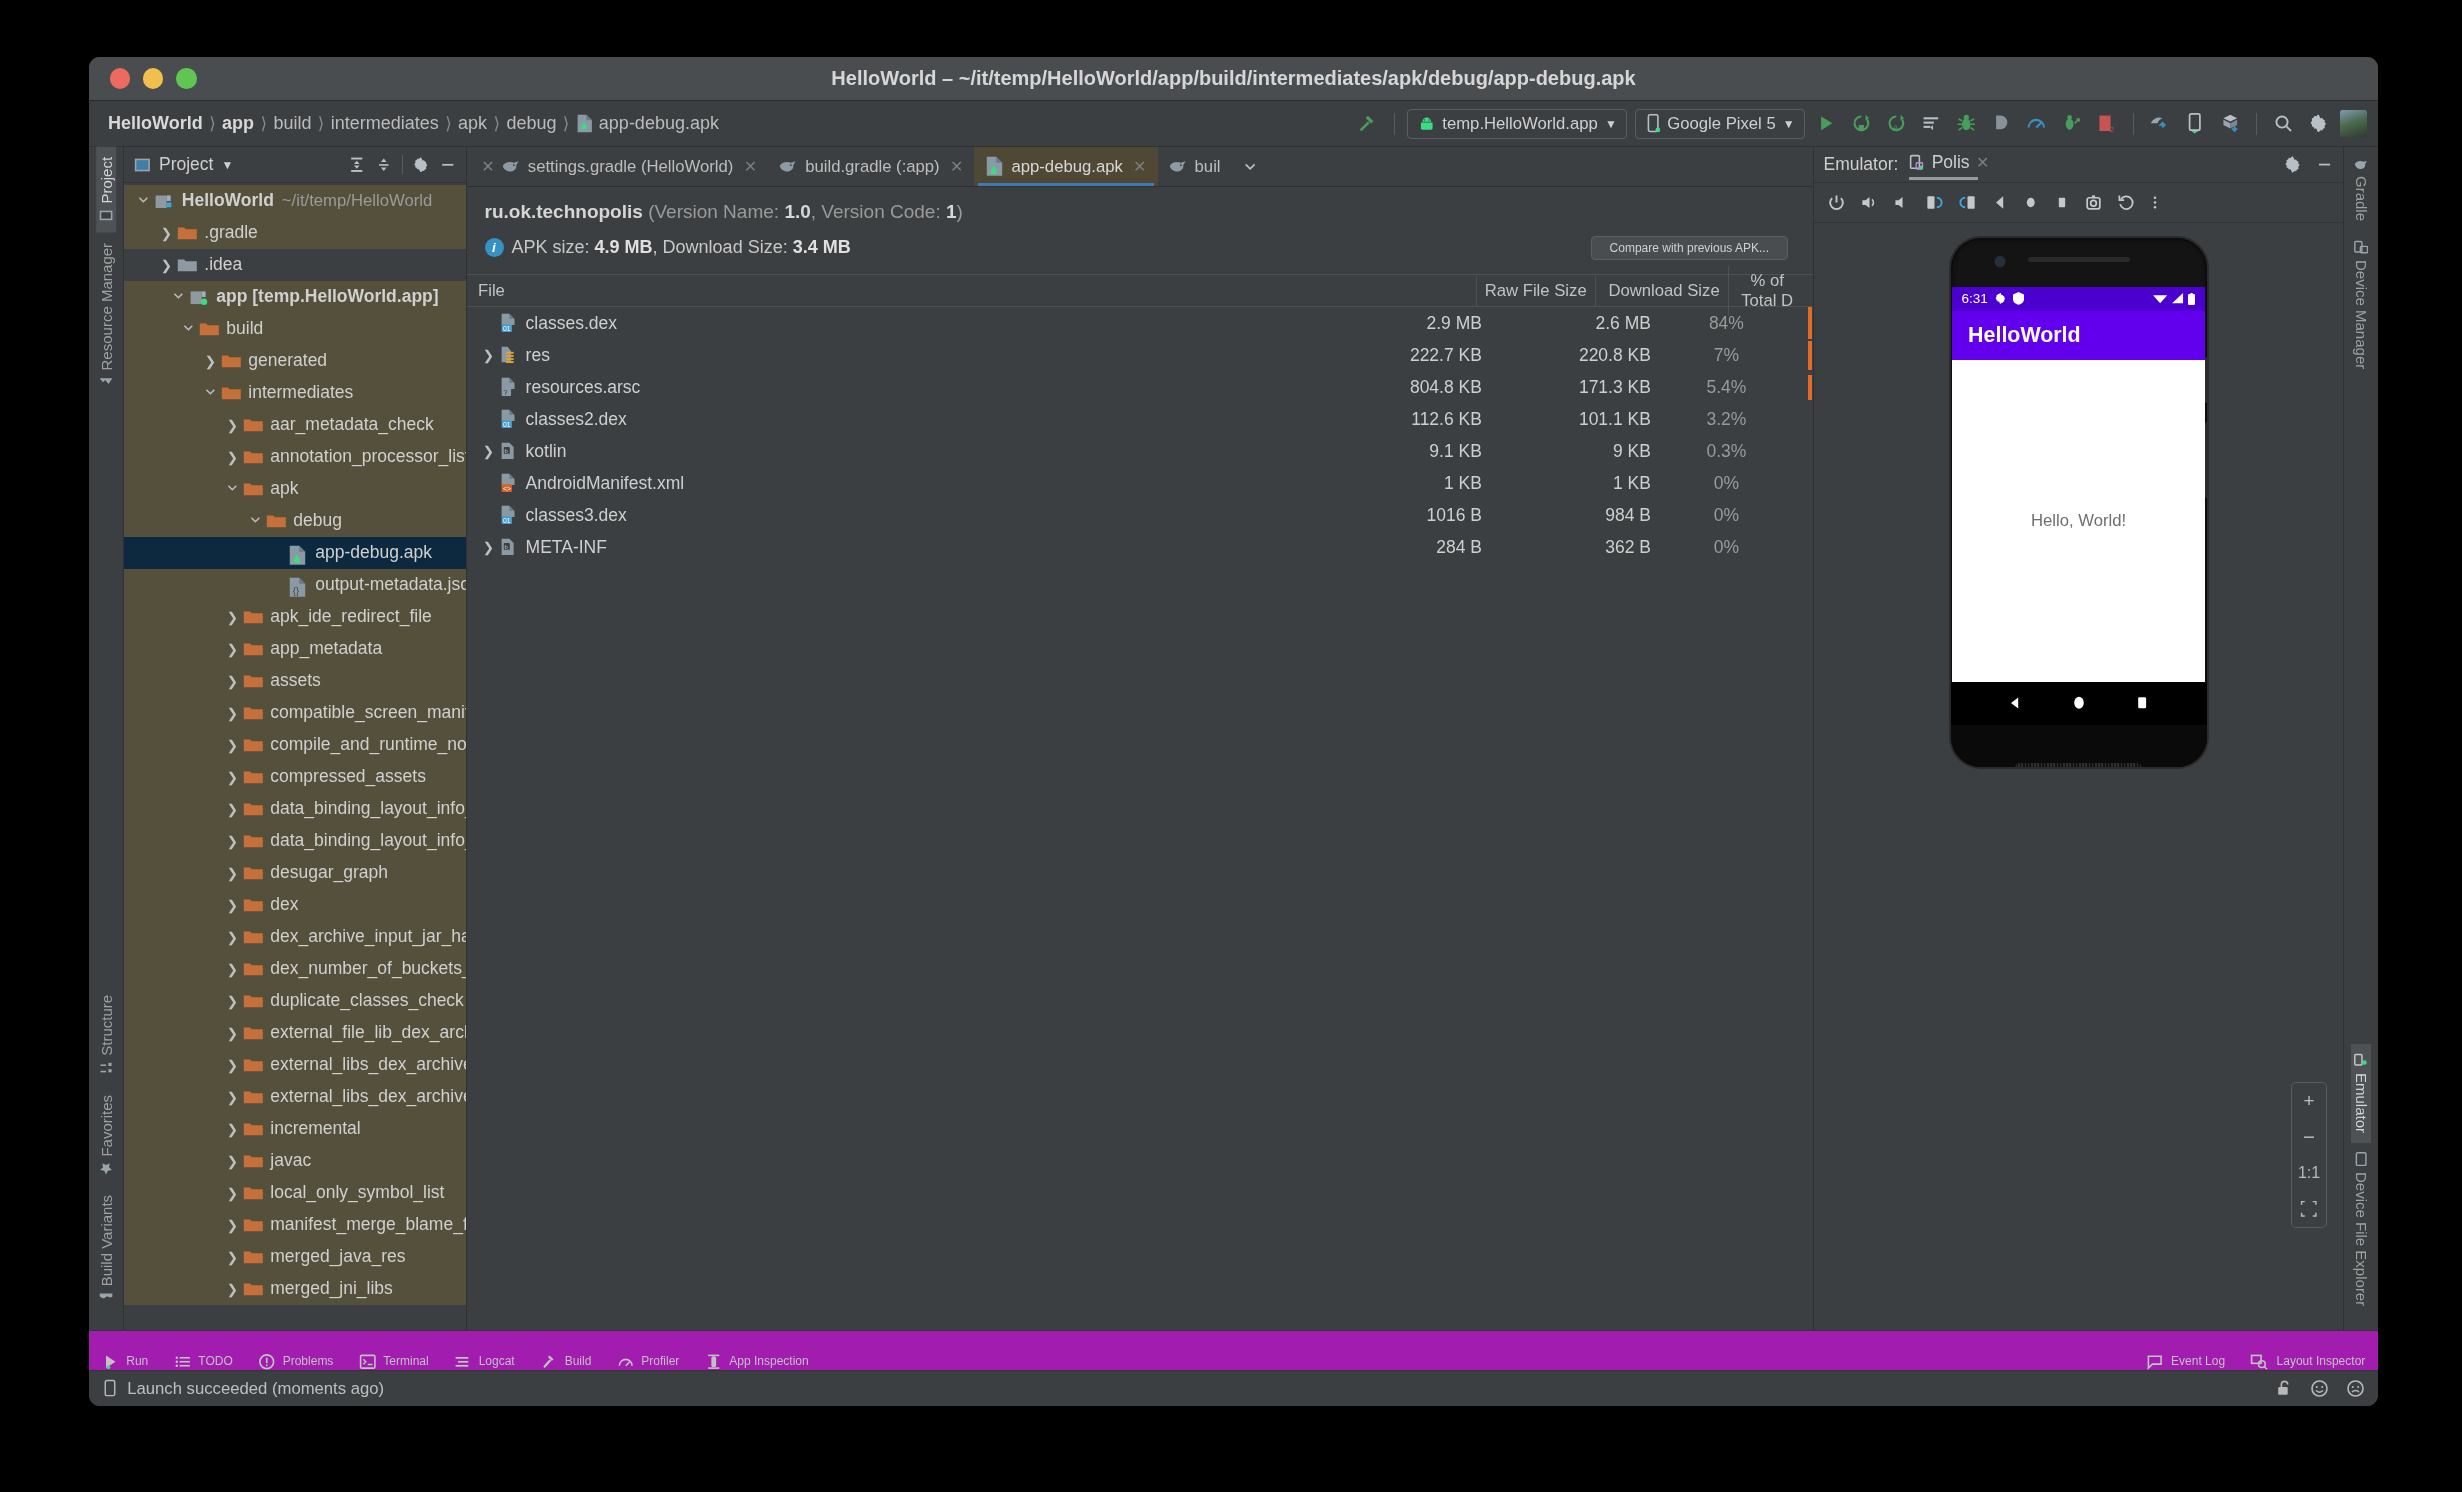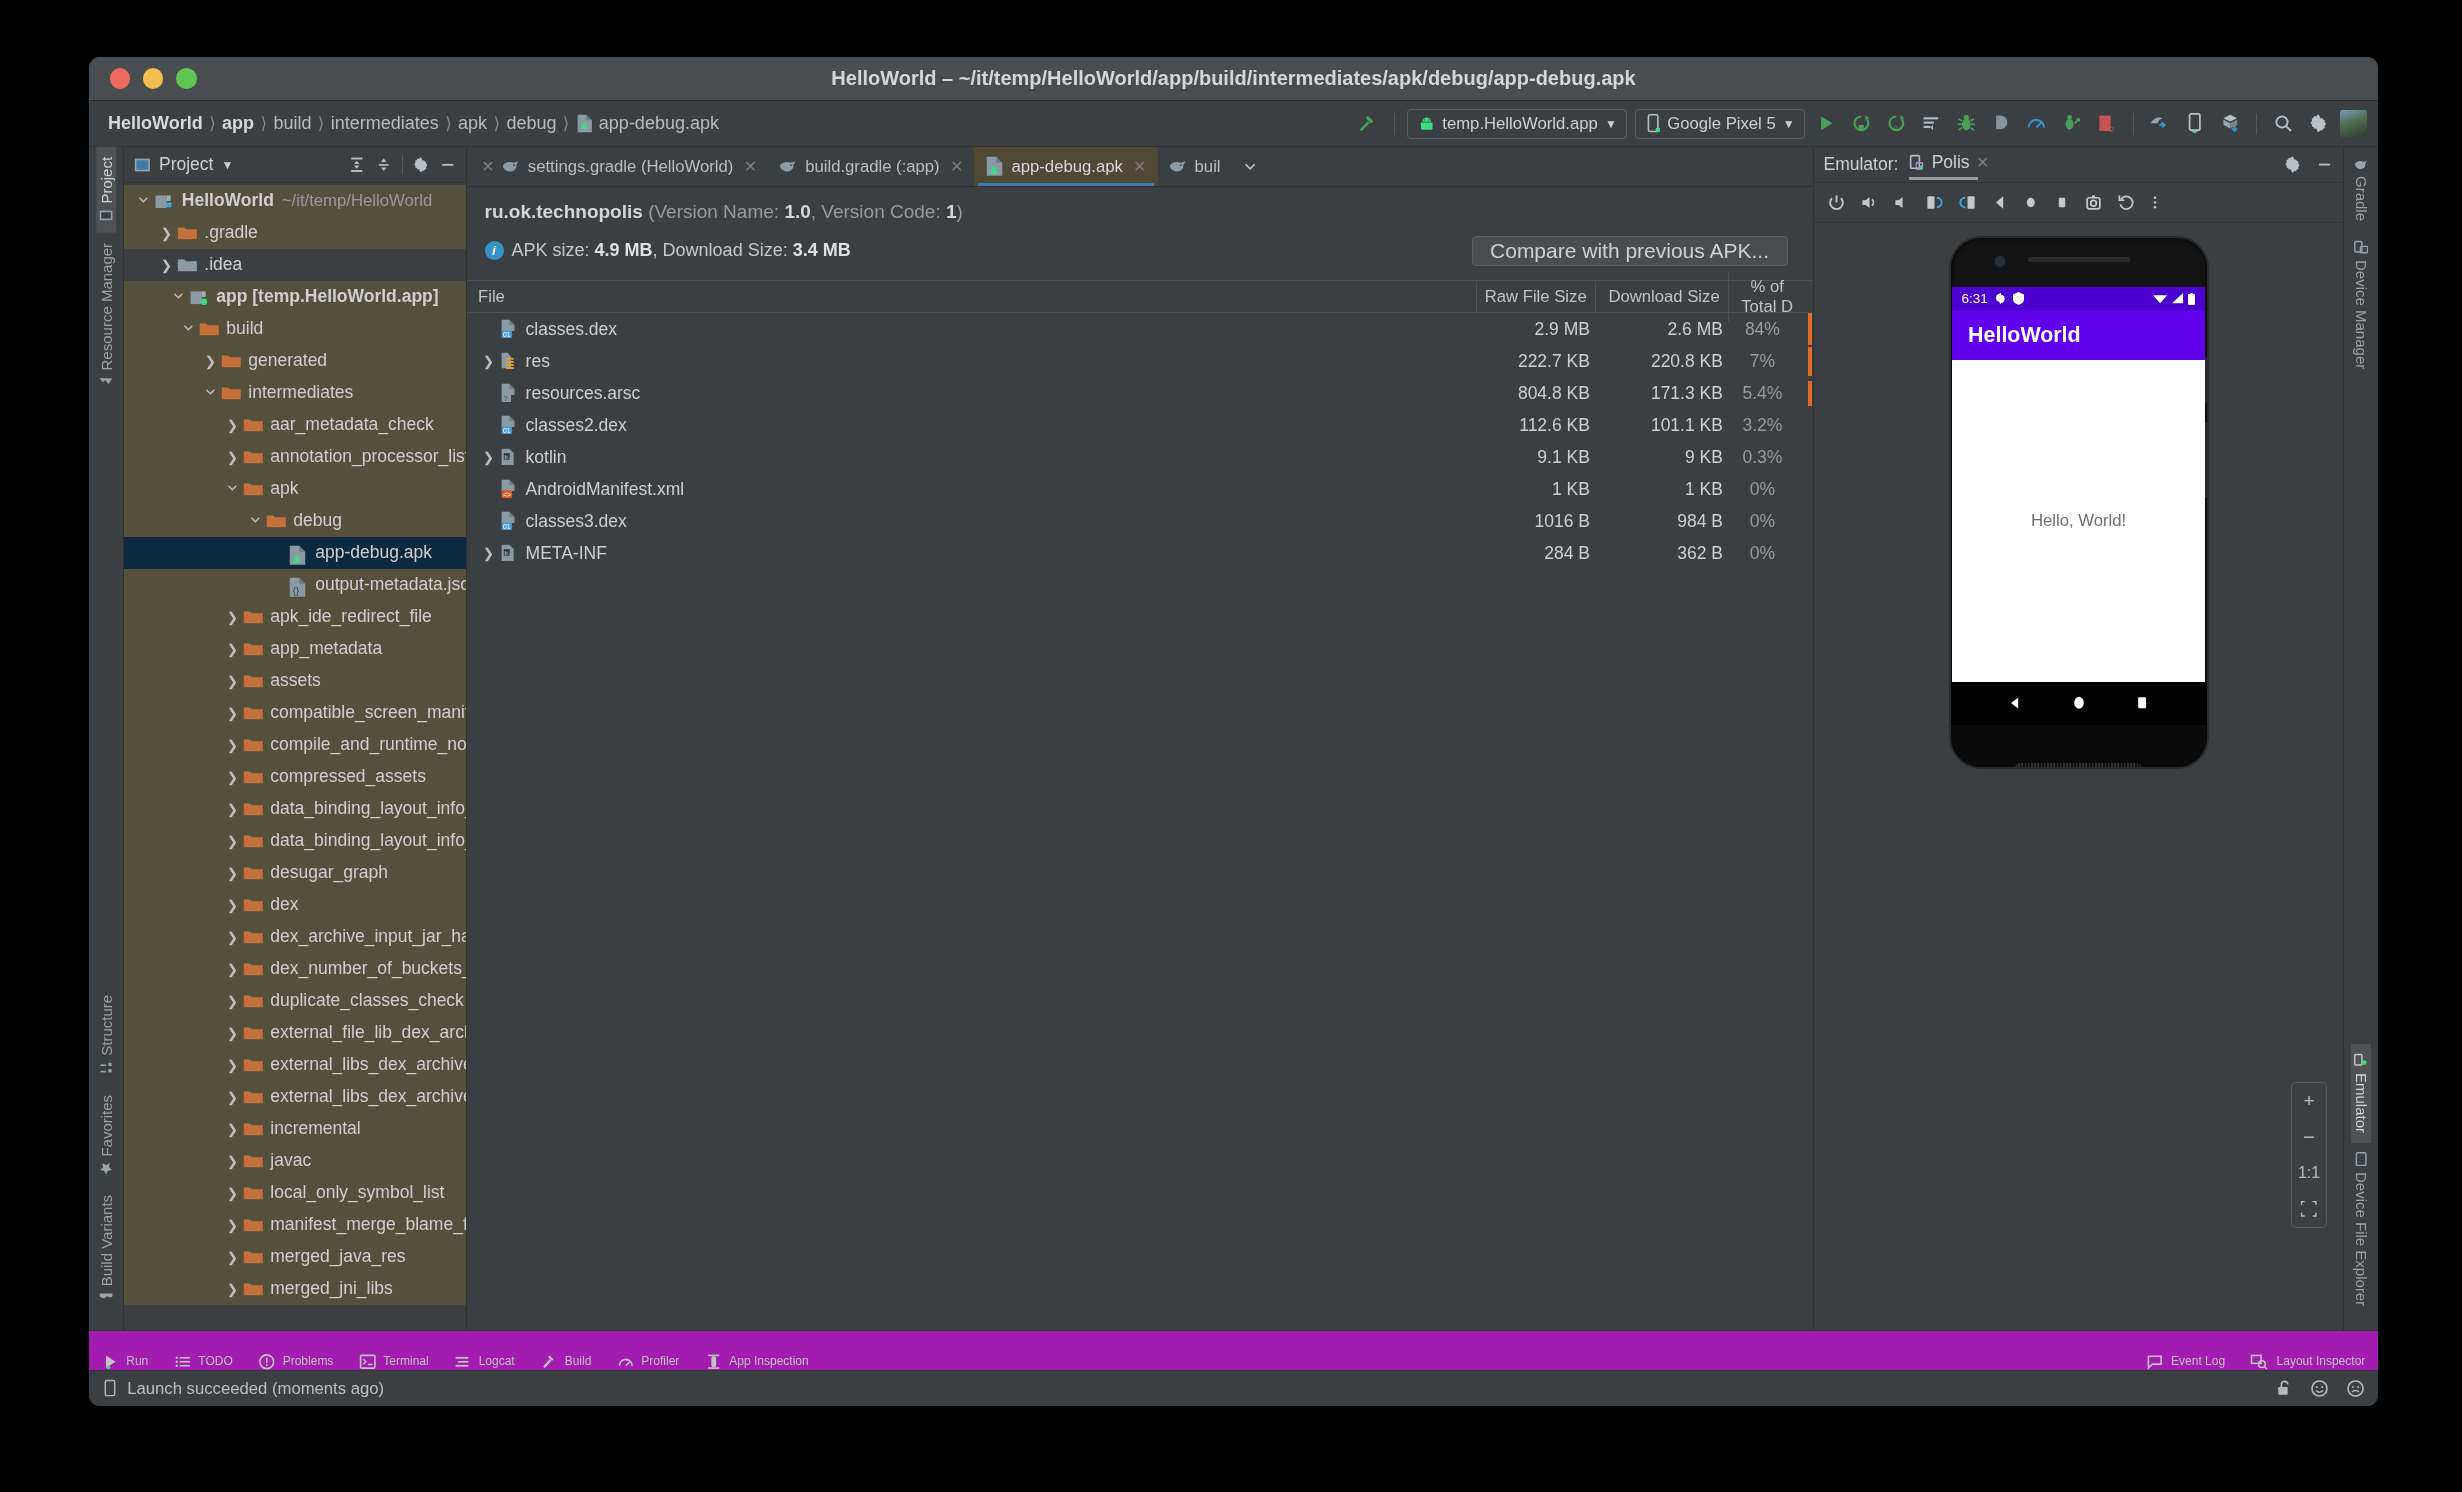--- a/index.html
+++ b/index.html
@@ -114,37 +114,37 @@
   .info-i {
     width: 19px; height: 19px; border-radius: 50%; background: #3592c4;
     color: #fff; font-size: 13.5px; font-weight: bold; display: flex;
     align-items: center; justify-content: center; margin-right: 8px; font-style: italic;
   }
   .apk-size-txt { font-size: 18px; color: #c8c8c8; }
   .apk-size-txt b { color: #e0e0e0; }
   .cmp-btn {
     margin-left: auto; margin-right: 8px;
     border: 0.8px solid #5c5f61; border-radius: 4px; background: #4a4d4f;
-    height: 30px; padding: 0 17.5px; display: flex; align-items: center;
-    font-size: 21px; color: #d0d0d0; white-space: nowrap; overflow: hidden;
+    height: 24px; padding: 0 17.5px; display: flex; align-items: center;
+    font-size: 12px; color: #d0d0d0; white-space: nowrap; overflow: hidden;
     max-width: 317px;
   }
   .tablewrap { margin-top: 14.3px; flex: 1 1 auto; display: flex; flex-direction: column; min-height:0;}
   .thead {
     display: flex; height: 33px; align-items: center;
     background: #3c3f41; border-top: 0.8px solid #4e5254; border-bottom: 0.8px solid #4e5254;
     font-size: 16.7px; color: #c2c2c2;
   }
   .th { padding: 0 8px; position: relative; }
   .th + .th::before { content:''; position:absolute; left:0; top:-4.8px; bottom:-4.8px; width:0.8px; background:#4e5254;}
   .c-file { flex: 1 1 auto; padding-left: 11px; }
   .c-raw  { width: 119px; text-align: right; flex: 0 0 auto;}
   .c-dl   { width: 133px; text-align: right; flex: 0 0 auto;}
   .c-pct  { width: 79px; text-align: center; flex: 0 0 auto;}
-  .trow { display: flex; height: 32px; align-items: center; font-size: 17.5px; color: #cfcfcf; }
+  .trow { display: flex; height: 32px; align-items: center; font-size: 17.5px; color: #cfcfcf; gap: 36px; }
   .trow .c-file { display: flex; align-items: center; gap: 0; }
   .bar { width: 6.3px; flex: 0 0 auto; margin-left: 4.8px; }
   .fico { width: 19px; height: 20.6px; margin-right: 8px; flex: 0 0 auto;}
   
   .emu { width: 530px; flex: 0 0 auto; background: #3c3f41; display: flex; flex-direction: column; border-left:0.8px solid #2f3133;}
   .emu-head { height: 36px; display: flex; align-items: center; padding: 0 9.5px; font-size: 17.5px; color: #cfcfcf; border-bottom:0.8px solid #323436;}
   .emu-tab { display:flex; align-items:center; gap:6.3px; margin-left: 11px; position: relative; padding-bottom: 3.2px;}
   .emu-tab::after { content:''; position:absolute; left:0; right:11px; bottom:-3.2px; height:3.2px; background:#9a9a9a;}
   .emu-bar { height: 40px; display: flex; align-items: center; gap: 14.3px; padding: 0 12.7px; border-bottom: 0.8px solid #323436; }
   .emu-stage { flex: 1 1 auto; position: relative; display:flex; align-items:flex-start; justify-content:center; padding-top:12.7px;}

